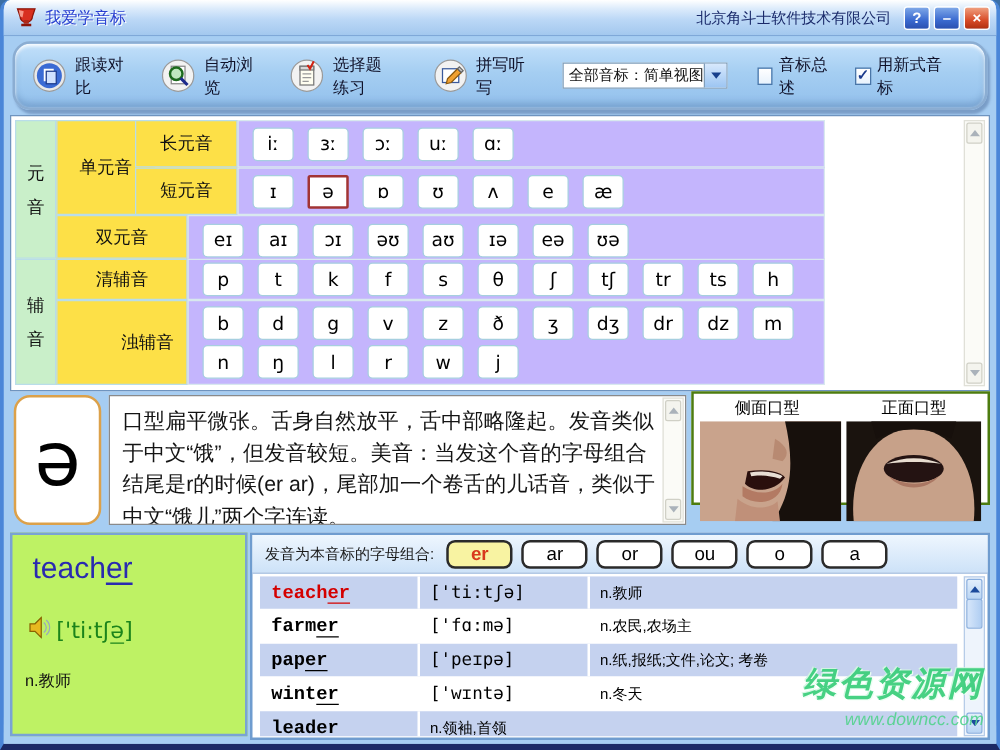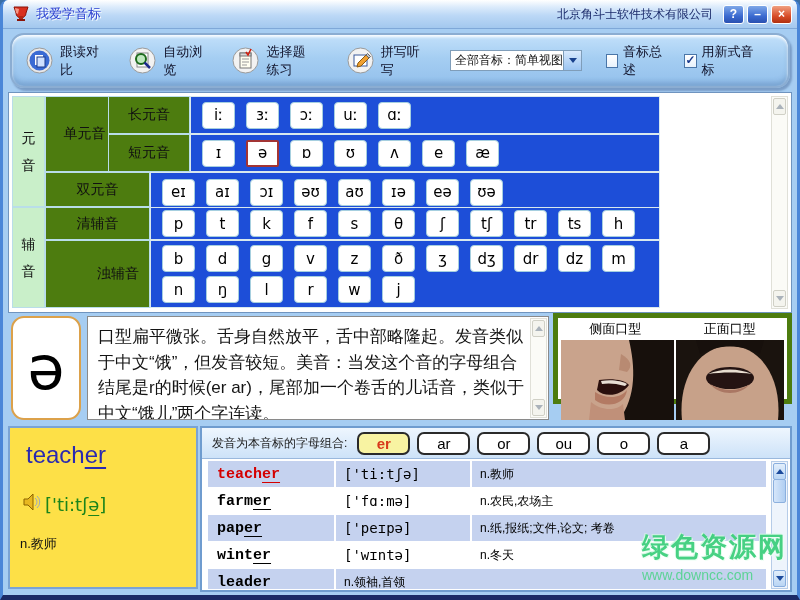--- a/index.html
+++ b/index.html
@@ -34,22 +34,22 @@
   .chk{display:flex;align-items:center;gap:5px;font-size:13px;color:#10122a;margin-right:18px;cursor:pointer;}
   .chkbox{width:14px;height:14px;background:linear-gradient(#fff,#e8f2fc);border:1px solid #4a76a8;box-sizing:border-box;
     display:flex;align-items:center;justify-content:center;font-size:12px;font-weight:bold;color:#1a3a8c;}
   .chkbox.checked::after{content:'✓';margin-top:-2px;}
   
   .tablepanel{position:absolute;left:5px;right:5px;top:92px;height:221px;background:#fff;border:1px solid #6f94bf;box-sizing:border-box;}
   .ptable{position:absolute;left:3px;top:3px;width:648px;height:212px;}
   .pcell{position:absolute;border:1px solid #b9dde9;box-sizing:border-box;display:flex;align-items:center;justify-content:center;
     font-size:14px;color:#111;}
   .pcell.green{background:#c9efc9;flex-direction:column;line-height:1.9;}
-  .pcell.yellow{background:#4d7c0f;}
-  .symrow{position:absolute;background:#1d4ed8;border:1px solid #d8e8ee;box-sizing:border-box;display:flex;align-items:center;padding-left:11px;}
+  .pcell.yellow{background:#fde047;}
+  .symrow{position:absolute;background:#c4b5fd;border:1px solid #d8e8ee;box-sizing:border-box;display:flex;align-items:center;padding-left:11px;}
   .symrow.two{flex-direction:column;align-items:flex-start;justify-content:space-evenly;padding-left:0;}
   .symline{display:flex;align-items:center;padding-left:11px;}
   .pbtn{width:33px;height:27px;background:#fff;border:1px solid #a6cfdf;border-radius:4px;margin-right:11px;
     display:flex;align-items:center;justify-content:center;font-family:"DejaVu Sans",sans-serif;font-size:15px;color:#000;cursor:pointer;flex:0 0 auto;box-sizing:border-box;}
   .pbtn.sel{border:2px solid #a23434;border-radius:2px;}
   
   .vscroll{position:absolute;width:17px;background:#fbfbf7;border:1px solid #e0e0d8;box-sizing:border-box;}
   .sarrow{position:absolute;left:1px;right:1px;height:15px;background:#f4f4ee;border:1px solid #d0d0c6;border-radius:2px;
     display:flex;align-items:center;justify-content:center;}
   .sarrow.up{top:1px;} .sarrow.down{bottom:1px;}
@@ -61,27 +61,27 @@
   .vscroll.bluebar .sarrow.down::after{border-top-color:#1c4a9c;}
   .sthumb{position:absolute;left:1px;right:1px;top:17px;height:22px;background:linear-gradient(90deg,#d6e6fa,#b0cef2);
     border:1px solid #8cb0de;border-radius:2px;}
   
   .bigsym{position:absolute;left:8px;top:316px;width:70px;height:104px;background:#fff;border:2px solid #dca14a;
     border-radius:13px;box-sizing:border-box;display:flex;align-items:center;justify-content:center;
     font-family:"DejaVu Sans",sans-serif;font-size:60px;color:#000;}
   .descbox{position:absolute;left:84px;top:316px;width:462px;height:104px;background:#fff;border:1px solid #8a8a8a;
     box-sizing:border-box;padding:7px 24px 4px 10px;font-size:17px;line-height:1.5;color:#141414;overflow:hidden;}
   .descbox .vscroll{top:1px;bottom:1px;right:1px;}
-  .mouthpanel{position:absolute;left:550px;right:5px;top:313px;height:91px;background:#fff;border:5px solid #4d7c0f;box-sizing:border-box;}
+  .mouthpanel{position:absolute;left:550px;right:5px;top:313px;height:91px;background:#fff;border:2px solid #4d7c0f;box-sizing:border-box;}
   .mlabels{display:flex;height:22px;align-items:center;}
   .mlabels span{flex:1;text-align:center;font-size:13px;color:#000;}
   .mimgs{display:flex;justify-content:space-evenly;}
   .mimgs svg{display:block;}
   
-  .wordpanel{position:absolute;left:5px;top:426px;width:190px;height:163px;background:#fde047;border:2px solid #7aa3d4;box-sizing:border-box;}
+  .wordpanel{position:absolute;left:5px;top:426px;width:190px;height:163px;background:#bef264;border:2px solid #7aa3d4;box-sizing:border-box;}
   .cword{margin:13px 0 0 16px;font-size:24px;color:#2a2ab0;}
   .ul{text-decoration:underline;text-underline-offset:4px;}
   .phonline{margin:24px 0 0 12px;display:flex;align-items:center;gap:4px;}
   .phon{font-family:"DejaVu Sans",sans-serif;font-size:18px;color:#1b841b;}
   .wmeaning{margin:20px 0 0 10px;font-size:13px;color:#111;}
   .listpanel{position:absolute;left:197px;right:5px;top:426px;height:166px;background:#fff;border:2px solid #6f9ccf;box-sizing:border-box;}
   .combobar{height:30px;background:linear-gradient(#eef6fe,#cde2f8);border-bottom:1px solid #9ab8dd;
     display:flex;align-items:center;padding-left:10px;}
   .clabel{font-size:12px;color:#1a1a1a;margin-right:10px;}
   .combo{width:53px;height:23px;border-radius:7px;border:2px solid #2a2a2a;background:#fff;margin-right:7px;
@@ -90,21 +90,21 @@
   .wtable{position:absolute;left:6px;right:24px;top:33px;bottom:1px;overflow:hidden;}
   .wrow{height:26px;margin-bottom:1px;display:flex;align-items:center;}
   .wrow.alt{background:#c5d2ef;}
   .wcell{height:100%;display:flex;align-items:center;box-sizing:border-box;}
   .wcell.word{width:128px;padding-left:9px;border-right:2px solid #fff;font-family:"Liberation Mono",monospace;font-weight:bold;font-size:15px;color:#000;}
   .wcell.word.hl{color:#d40000;}
   .wcell.phx{width:136px;padding-left:8px;border-right:2px solid #fff;font-family:"DejaVu Sans Mono",monospace;font-size:14px;color:#000;}
   .wcell.mean{flex:1;padding-left:8px;font-size:12px;color:#000;}
   .listpanel .vscroll{top:33px;bottom:1px;right:2px;}
   
-  .watermark{position:absolute;right:10px;bottom:12px;text-align:left;pointer-events:none;opacity:.95;}
+  .watermark{position:absolute;right:10px;bottom:12px;text-align:right;pointer-events:none;opacity:.95;font-style:italic;}
   .wm1{font-size:27px;font-weight:bold;letter-spacing:2px;color:#3ecf7d;text-shadow:1px 1px 0 #eafff2,-1px -1px 0 #d2f7e2;}
   .wm2{font-size:14px;color:#58d392;margin-top:2px;}
 </style>
 </head>
 <body>
 
 <div class="window">
 
   <div class="titlebar">
     <span class="app-icon">

